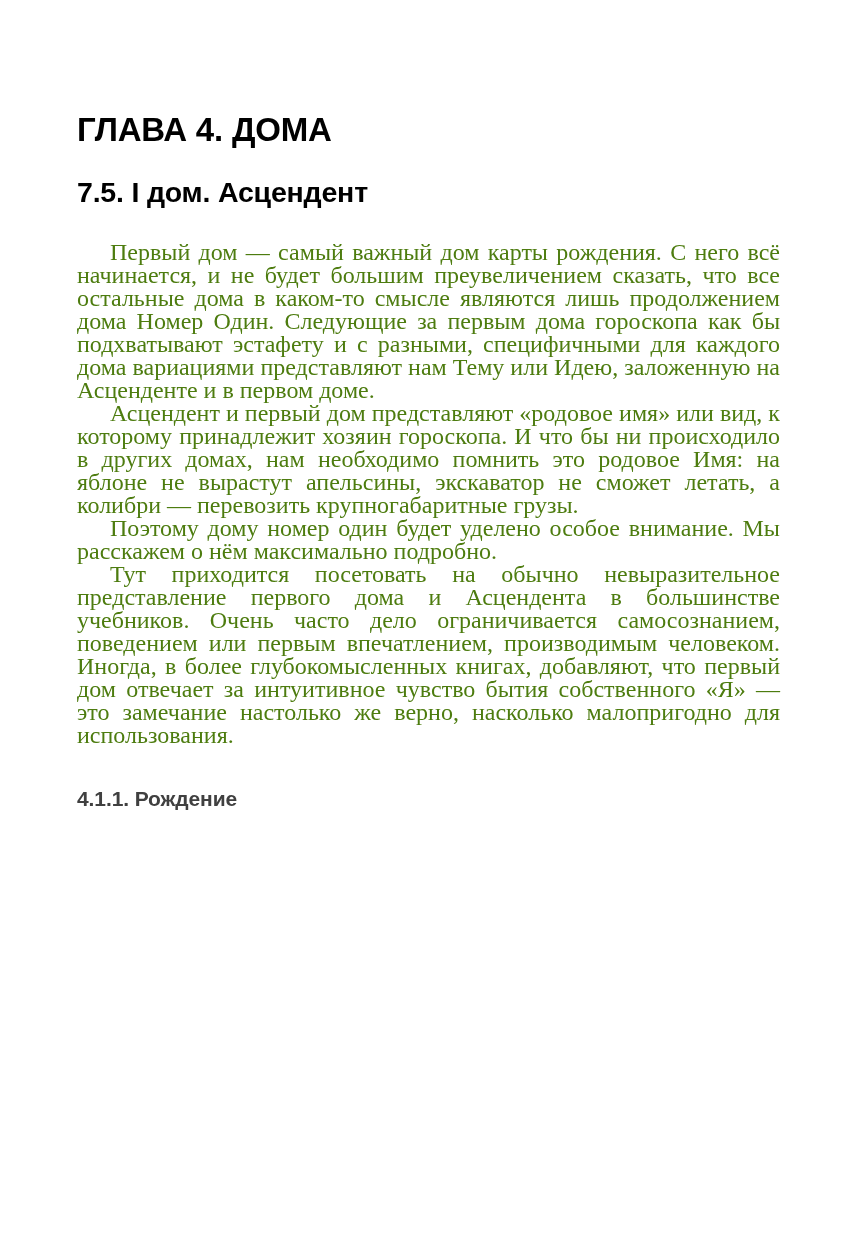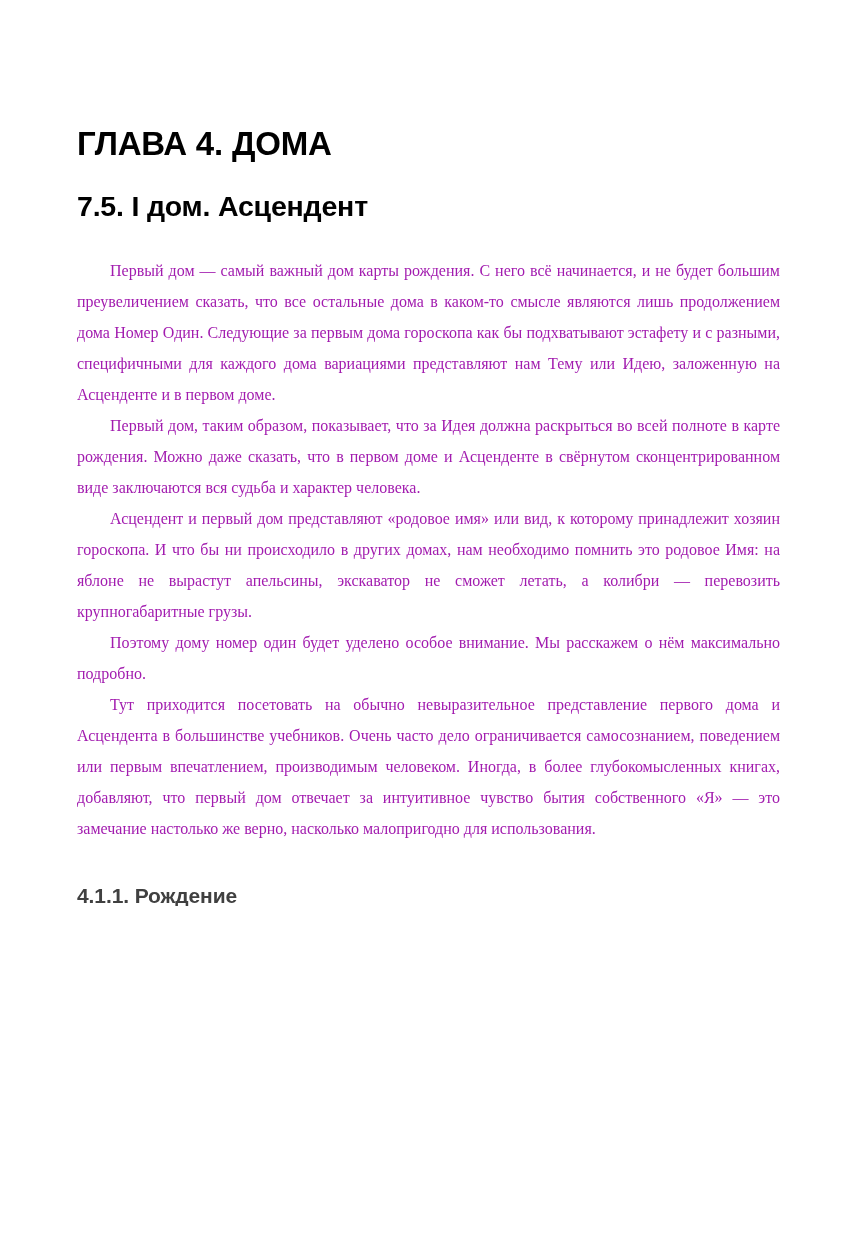--- a/index.html
+++ b/index.html
@@ -5,21 +5,21 @@
 <style>
   html, body {
     margin: 0;
     padding: 0;
     background: #ffffff;
   }
   .page {
     position: relative;
     width: 857px;
     height: 888px;
-    margin: 18px auto;
+    margin: 4px auto;
     background: #ffffff;
     box-sizing: border-box;
     overflow: hidden;
   }
   .content {
     position: absolute;
     left: 77px;
     top: 0;
     width: 703px;
   }
@@ -59,23 +59,23 @@
   
   .body-block {
     margin: 0;
     padding-top: 32px;
   }
   .body-block.tight {
     padding-top: 16px;
   }
   p.para {
     font-family: "Liberation Serif", "DejaVu Serif", serif;
-    font-size: 16px;
-    line-height: 31px;
-    color: #a21caf;
+    font-size: 24px;
+    line-height: 23px;
+    color: #4d7c0f;
     text-align: justify;
     text-justify: inter-word;
     margin: 0;
     text-indent: 33px;
     hyphens: manual;
     -webkit-hyphens: manual;
   }
   p.para + p.para {
     margin-top: 0;
   }
@@ -88,21 +88,20 @@
 
 <div class="page">
   <div class="content">
 
     <h1 class="chapter-title">ГЛАВА 4. ДОМА</h1>
 
     <h2 class="section-title">7.5. I дом. Асцендент</h2>
 
     <div class="body-block">
       <p class="para">Первый дом — самый важный дом карты рождения. С него всё начинается, и не будет большим преувеличением сказать, что все остальные дома в каком-то смысле являются лишь продолжением дома Номер Один. Следующие за первым дома гороскопа как бы подхватывают эстафету и с разными, специфичными для каждого дома вариациями представляют нам Тему или Идею, заложенную на Асценденте и в первом доме.</p>
-      <p class="para">Первый дом, таким образом, показывает, что за Идея должна раскрыться во всей полноте в карте рождения. Можно даже сказать, что в первом доме и Асценденте в свёрнутом сконцентрированном виде заключаются вся судьба и характер человека.</p>
       <p class="para">Асцендент и первый дом представляют «родовое имя» или вид, к которому принадлежит хозяин гороскопа. И что бы ни происходило в других домах, нам необходимо помнить это родовое Имя: на яблоне не вырастут апельсины, экскаватор не сможет летать, а колибри — перевозить крупногабаритные грузы.</p>
       <p class="para">Поэтому дому номер один будет уделено особое внимание. Мы расскажем о нём максимально подробно.</p>
       <p class="para">Тут приходится посетовать на обычно невыразительное представление первого дома и Асцендента в большинстве учебников. Очень часто дело ограничивается самосознанием, поведением или первым впечатлением, производимым человеком. Иногда, в более глубокомысленных книгах, добавляют, что первый дом отвечает за интуитивное чувство бытия собственного «Я» — это замечание настолько же верно, насколько малопригодно для использования.</p>
     </div>
 
     <h3 class="subsection-title">4.1.1. Рождение</h3>
 
     <div class="body-block tight">
     </div>
 

